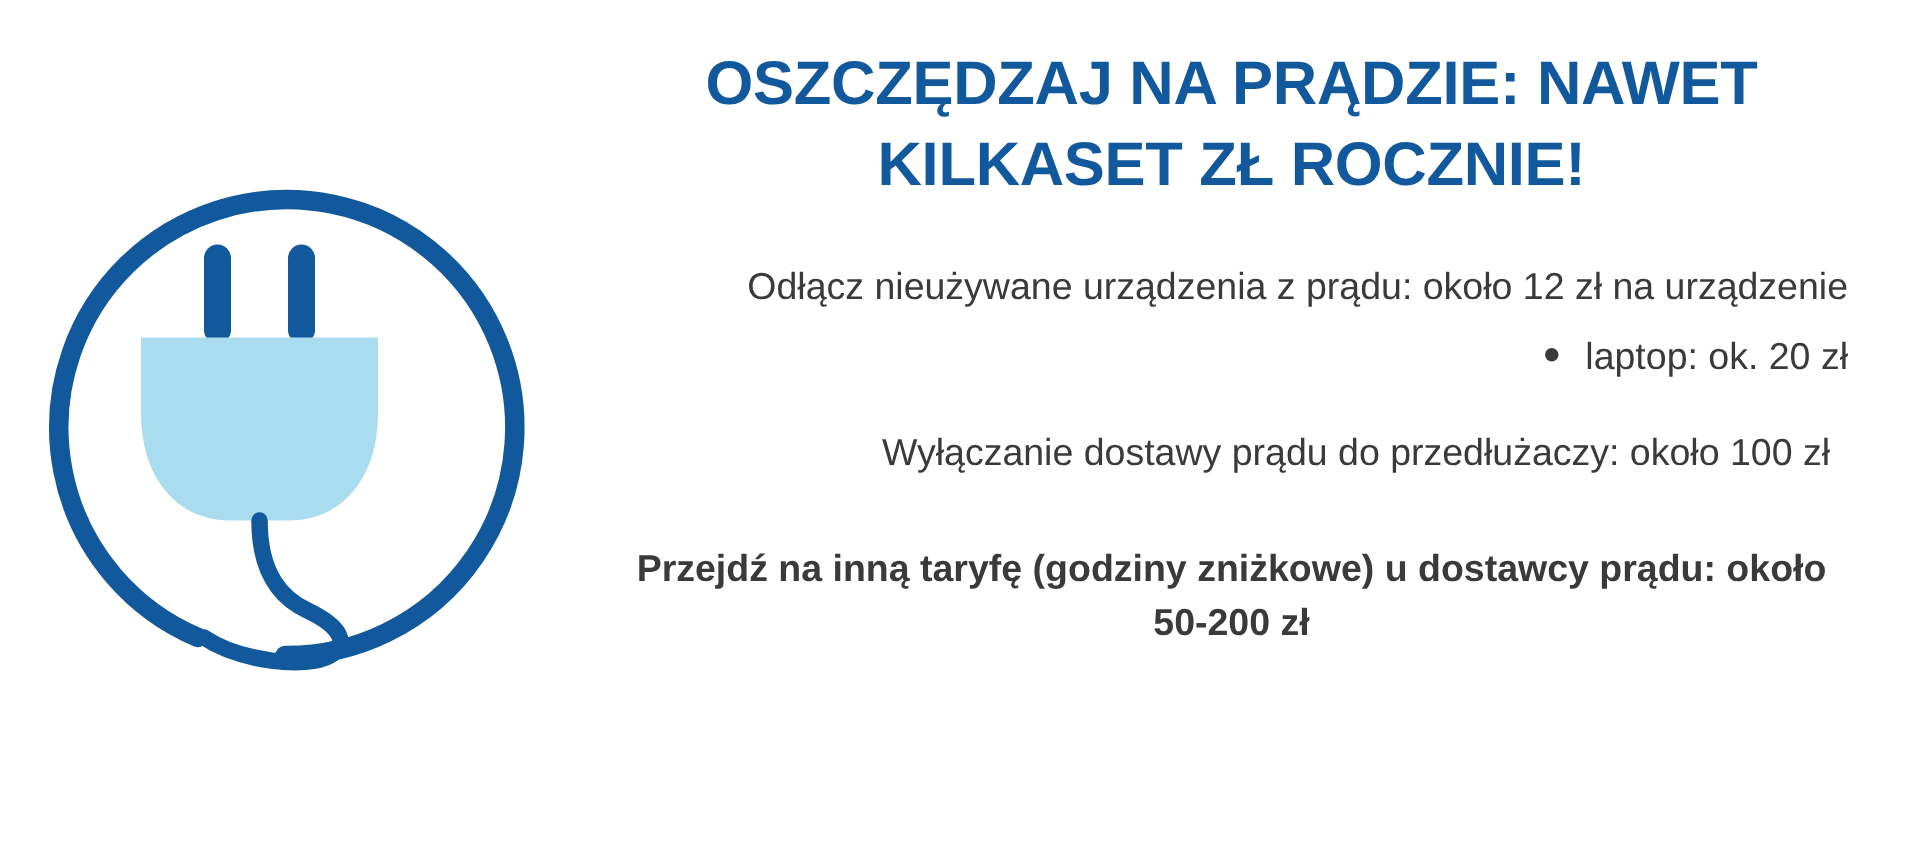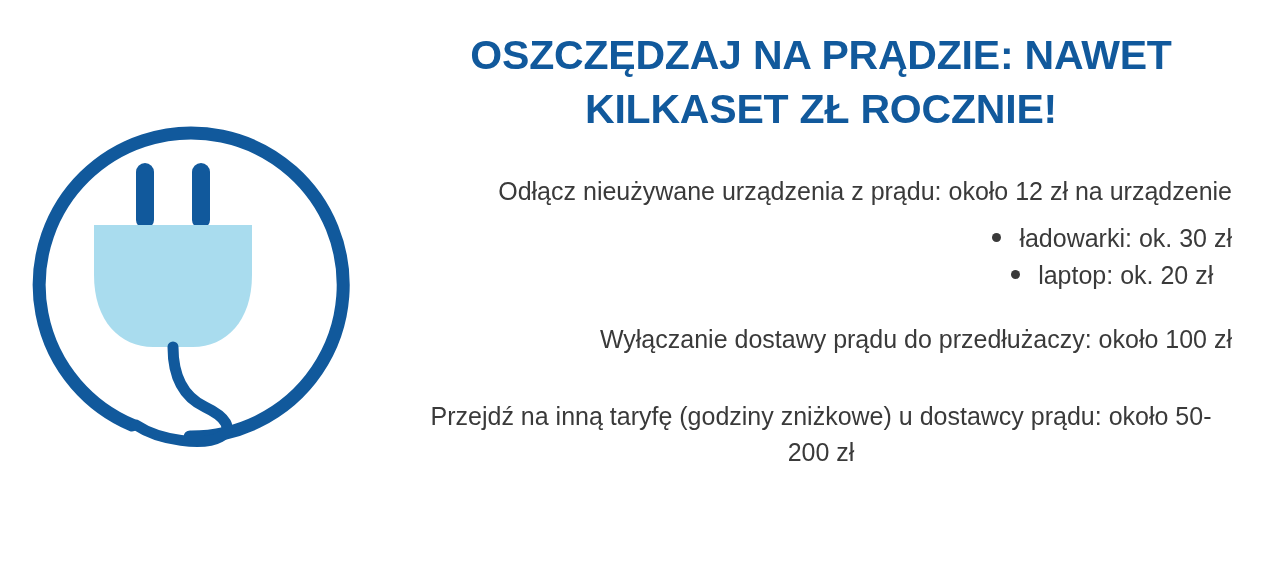--- a/index.html
+++ b/index.html
@@ -92,22 +92,22 @@
     top: -3px;
   }
 
   .para {
     color: #3a3a3a;
     font-size: 25px;
     line-height: 1.42;
     text-align: center;
     max-width: 860px;
   }
-  .para.first-para { margin: 28px 0 0 0; }
-  .para.second-para { margin: 42px 0 0 0; }
+  .para.first-para { margin: 28px 12px 0 0; }
+  .para.second-para { margin: 42px 0 0 0; font-weight: bold; }
 </style>
 </head>
 <body>
 
 <div class="infographic">
 
   <div class="illustration">
     <svg width="360" height="360" viewBox="0 0 360 360" role="img" aria-label="plug">
 
       <path d="M 112 318
@@ -131,21 +131,20 @@
     </svg>
   </div>
 
   <div class="content">
 
     <h1 class="headline">OSZCZĘDZAJ NA PRĄDZIE: NAWET KILKASET ZŁ ROCZNIE!</h1>
 
     <p class="lead">Odłącz nieużywane urządzenia z prądu: około 12 zł na urządzenie</p>
 
     <ul class="bullets">
-      <li><span class="dot"></span><span>ładowarki: ok. 30 zł</span></li>
       <li><span class="dot"></span><span>laptop: ok. 20 zł</span></li>
     </ul>
 
     <p class="para first-para">Wyłączanie dostawy prądu do przedłużaczy: około 100 zł</p>
     <p class="para second-para">Przejdź na inną taryfę (godziny zniżkowe) u dostawcy prądu: około 50-200 zł</p>
 
   </div>
 </div>
 
 </body></html>

